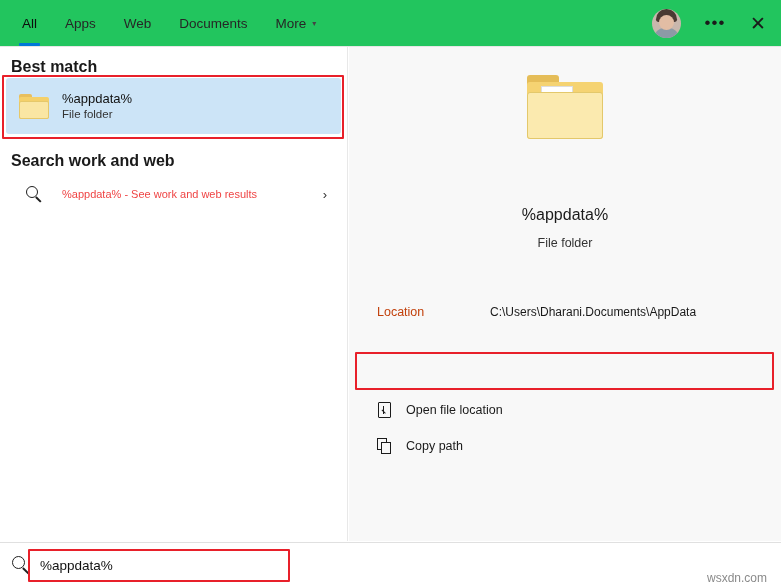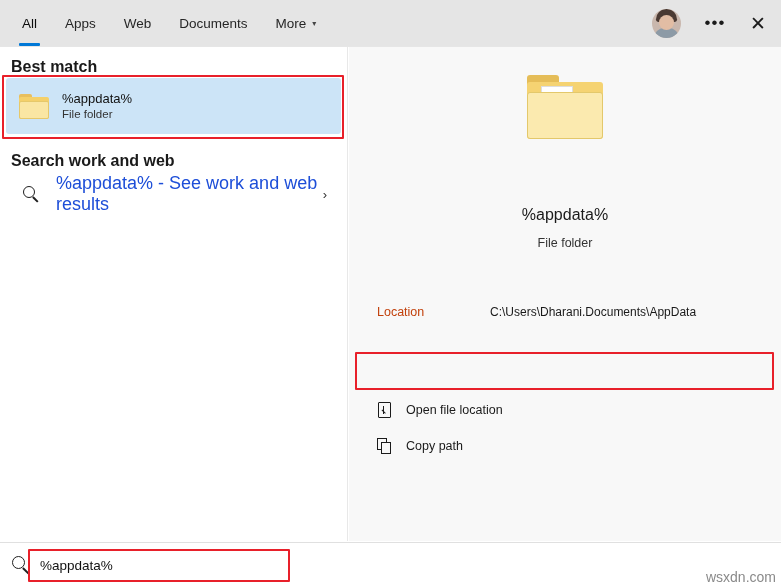--- a/index.html
+++ b/index.html
@@ -12,21 +12,21 @@
   .root {
     position: relative;
     width: 781px; height: 587px;
     background: #ffffff;
   }
 
   
   .topbar {
     position: absolute; left: 0; top: 0;
     width: 781px; height: 47px;
-    background: #e5e5e5;
+    background: #22c55e;
     border-bottom: 1px solid #e6e6e6;
   }
   .nav {
     position: absolute; left: 8px; top: 0;
     display: flex; align-items: center; height: 46px;
   }
   .nav-item {
     position: relative;
     height: 46px;
     padding: 0 14px;
@@ -175,21 +175,21 @@
     border: 1.6px solid #1f1f1f;
     border-radius: 50%;
   }
   .magnifier .handle {
     position: absolute; left: 10px; top: 10px;
     width: 7px; height: 1.6px;
     background: #1f1f1f;
     transform: rotate(45deg);
     transform-origin: left center;
   }
-  .web-text { font-size: 18px; color: #1d4ed8; }
+  .web-text { font-size: 11px; color: #ef4444; }
   .chevron-right {
     position: absolute; right: 14px; top: 50%;
     transform: translateY(-50%);
     font-size: 13px; color: #333;
   }
 
   
   .right-pane {
     position: absolute; left: 349px; top: 47px;
     width: 432px; height: 494px;
@@ -367,22 +367,22 @@
     position: absolute;
     border: 2px solid #e8202a;
     pointer-events: none;
     border-radius: 1px;
   }
   #redbox-best-match { left: 2px; top: 75px; width: 342px; height: 64px; }
   #redbox-open { left: 355px; top: 352px; width: 419px; height: 38px; }
   #redbox-search { left: 28px; top: 549px; width: 262px; height: 33px; }
 
   .watermark {
-    position: absolute; right: 5px; bottom: 2px;
-    font-size: 14px;
+    position: absolute; right: 14px; bottom: 2px;
+    font-size: 12px;
     color: #8a8a8a;
     text-align: center;
   }
 </style>
 </head>
 <body>
 
 <div class="root">
 
   <div class="topbar">

